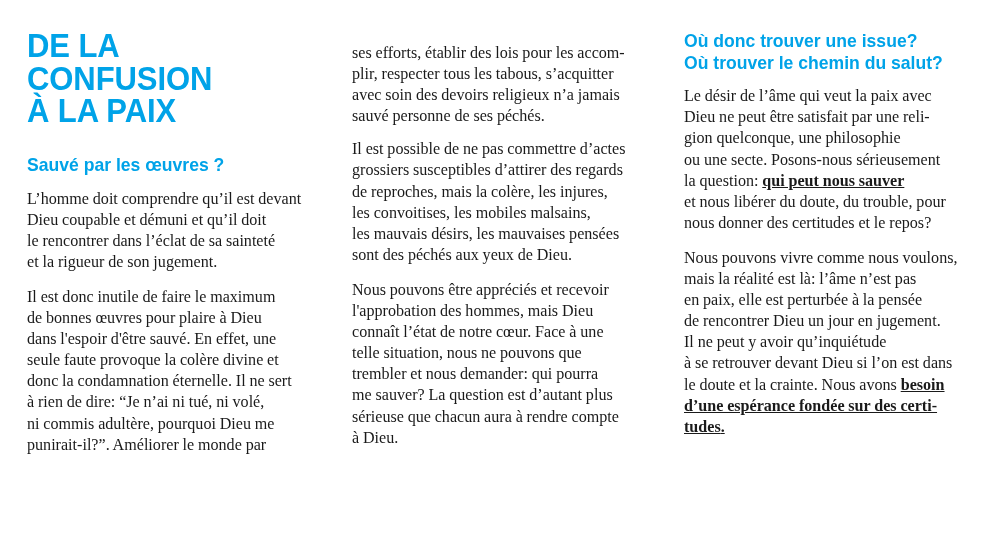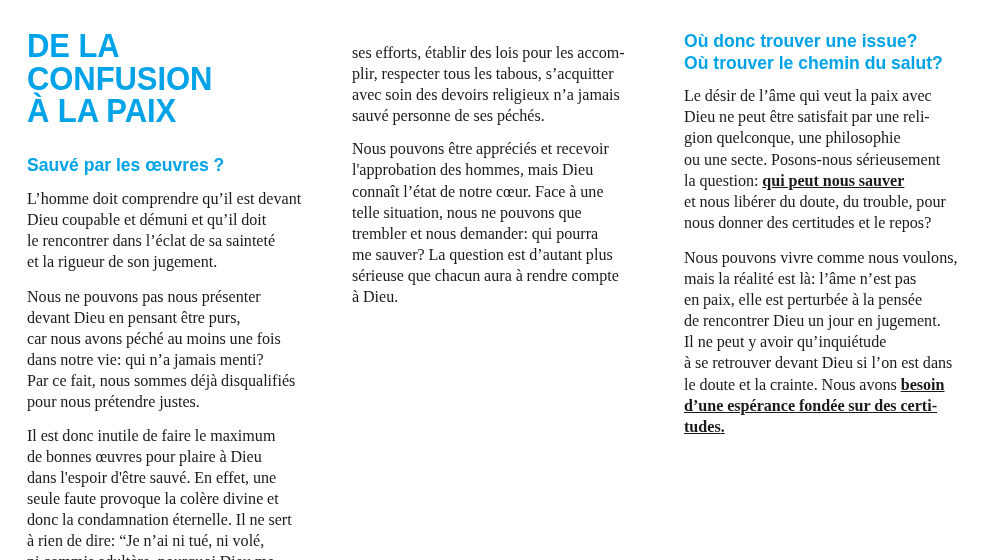--- a/index.html
+++ b/index.html
@@ -97,45 +97,45 @@
       <h1 class="main-title">DE LA CONFUSION
 À LA PAIX</h1>
 
       <h2 class="section-head">Sauvé par les œuvres ?</h2>
 
       <p class="body">L’homme doit comprendre qu’il est devant
 Dieu coupable et démuni et qu’il doit
 le rencontrer dans l’éclat de sa sainteté
 et la rigueur de son jugement.</p>
 
-      <p class="body run-on">Nous ne pouvons pas nous présenter
-devant Dieu en pensant être purs,
-car nous avons péché au moins une fois
-dans notre vie: qui n’a jamais menti?
-Par ce fait, nous sommes déjà disqualifiés
-pour nous prétendre justes.</p>
 
       <p class="body">Il est donc inutile de faire le maximum
 de bonnes œuvres pour plaire à Dieu
 dans l'espoir d'être sauvé. En effet, une
 seule faute provoque la colère divine et
 donc la condamnation éternelle. Il ne sert
 à rien de dire: “Je n’ai ni tué, ni volé,
 ni commis adultère, pourquoi Dieu me
 punirait-il?”. Améliorer le monde par</p>
     </div>
 
     <div class="col col-2">
       <p class="body run-on">ses efforts, établir des lois pour les accom-
 plir, respecter tous les tabous, s’acquitter
 avec soin des devoirs religieux n’a jamais
 sauvé personne de ses péchés.</p>
 
 
 
+      <p class="body">Il est possible de ne pas commettre d’actes
+grossiers susceptibles d’attirer des regards
+de reproches, mais la colère, les injures,
+les convoitises, les mobiles malsains,
+les mauvais désirs, les mauvaises pensées
+sont des péchés aux yeux de Dieu.</p>
 
       <p class="body">Nous pouvons être appréciés et recevoir
 l'approbation des hommes, mais Dieu
 connaît l’état de notre cœur. Face à une
 telle situation, nous ne pouvons que
 trembler et nous demander: qui pourra
 me sauver? La question est d’autant plus
 sérieuse que chacun aura à rendre compte
 à Dieu.</p>
     </div>

